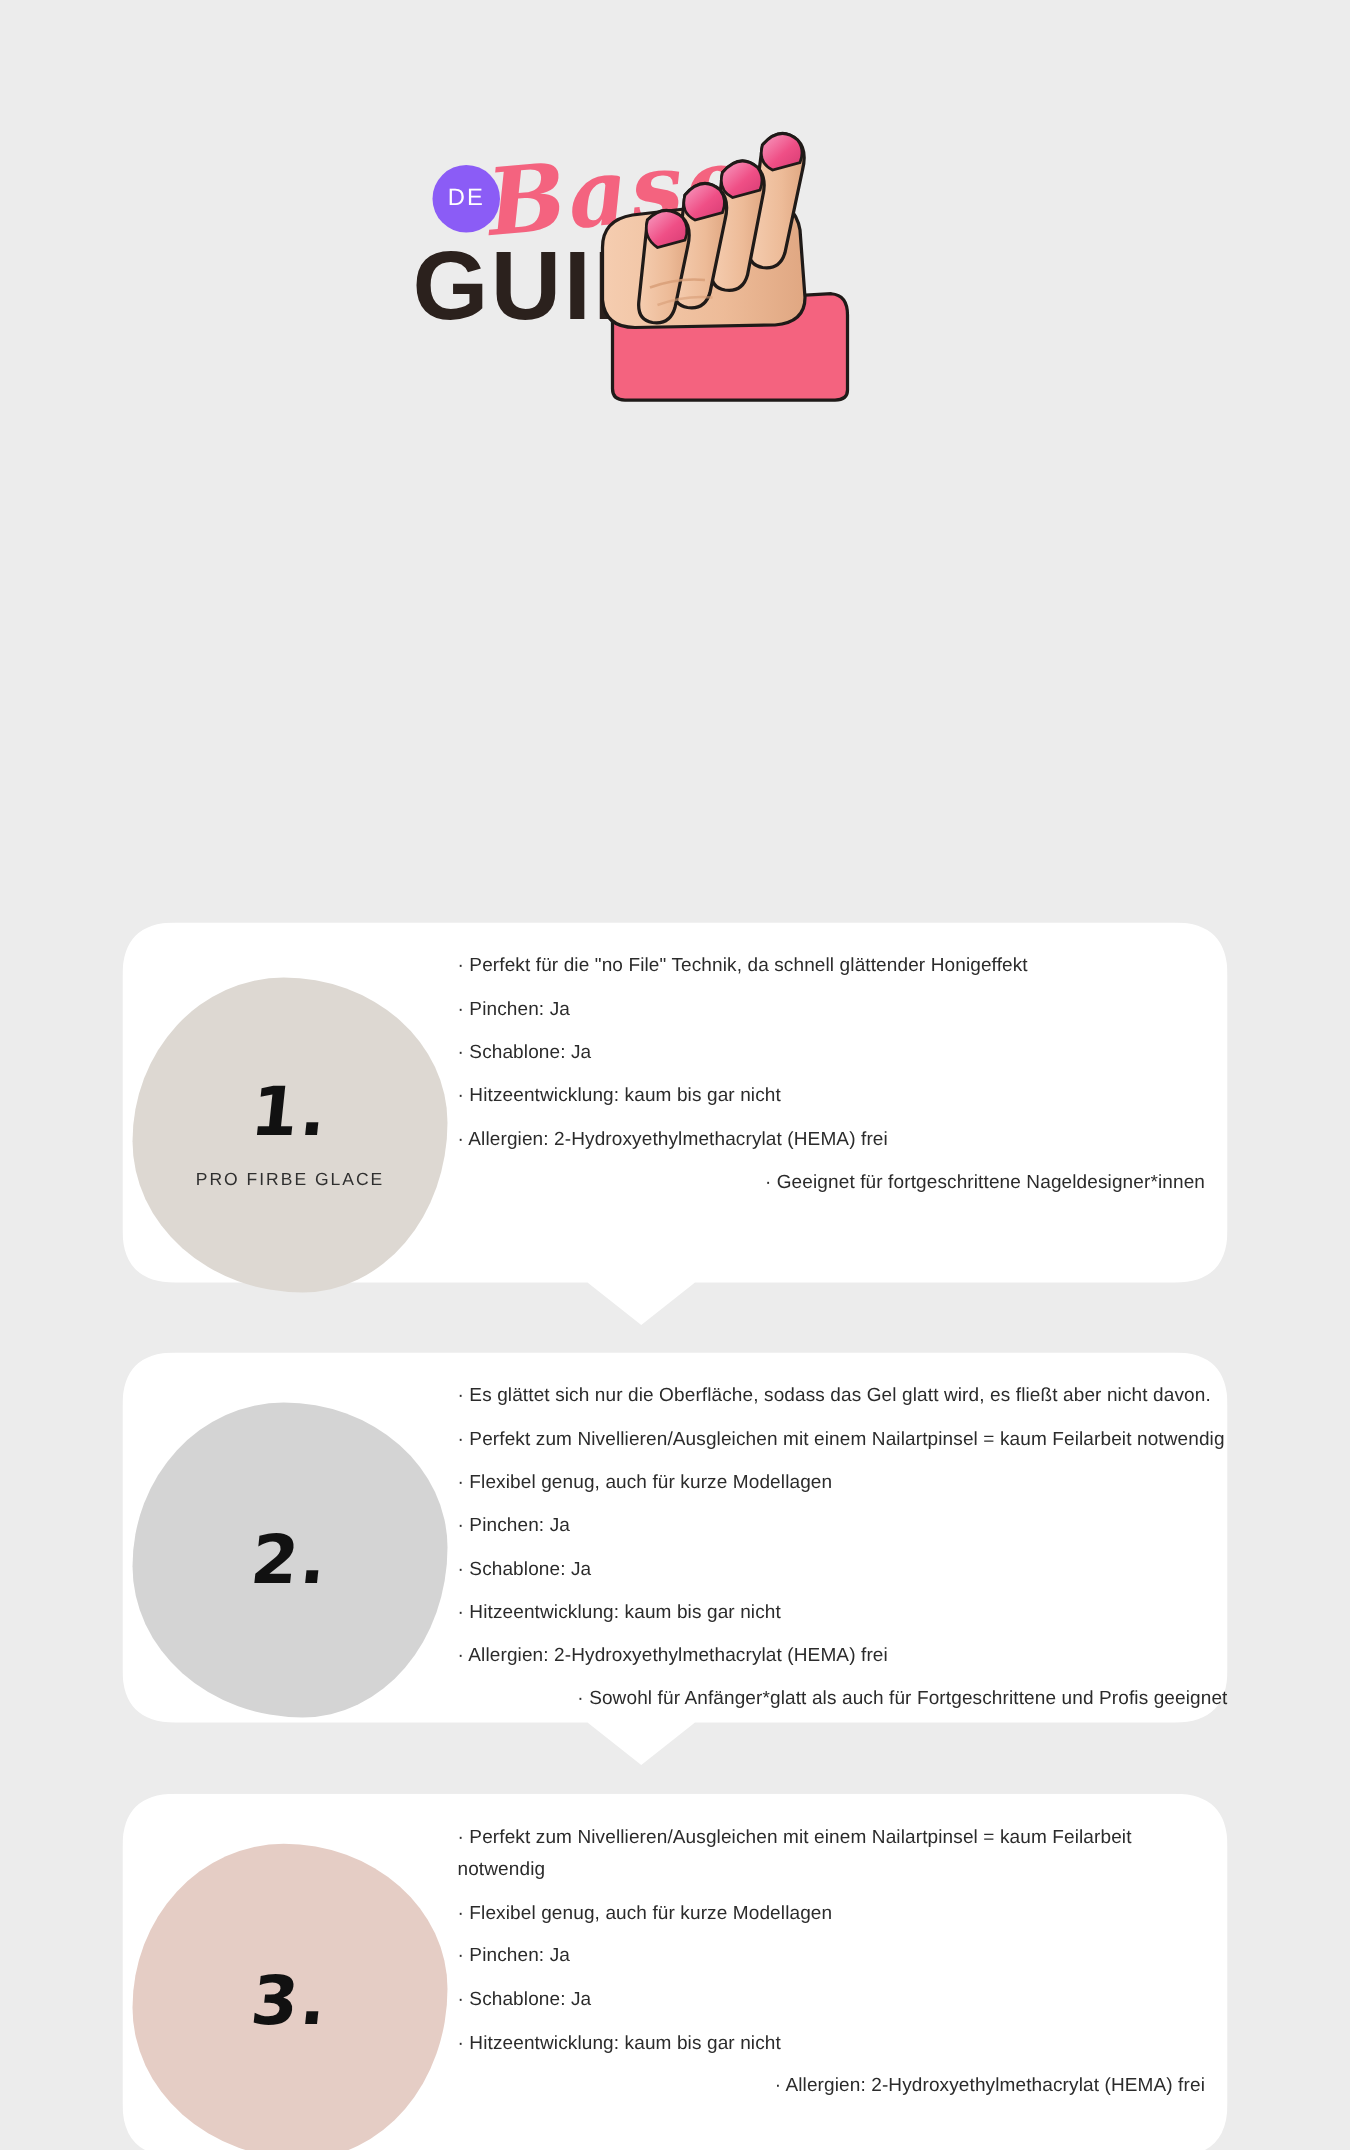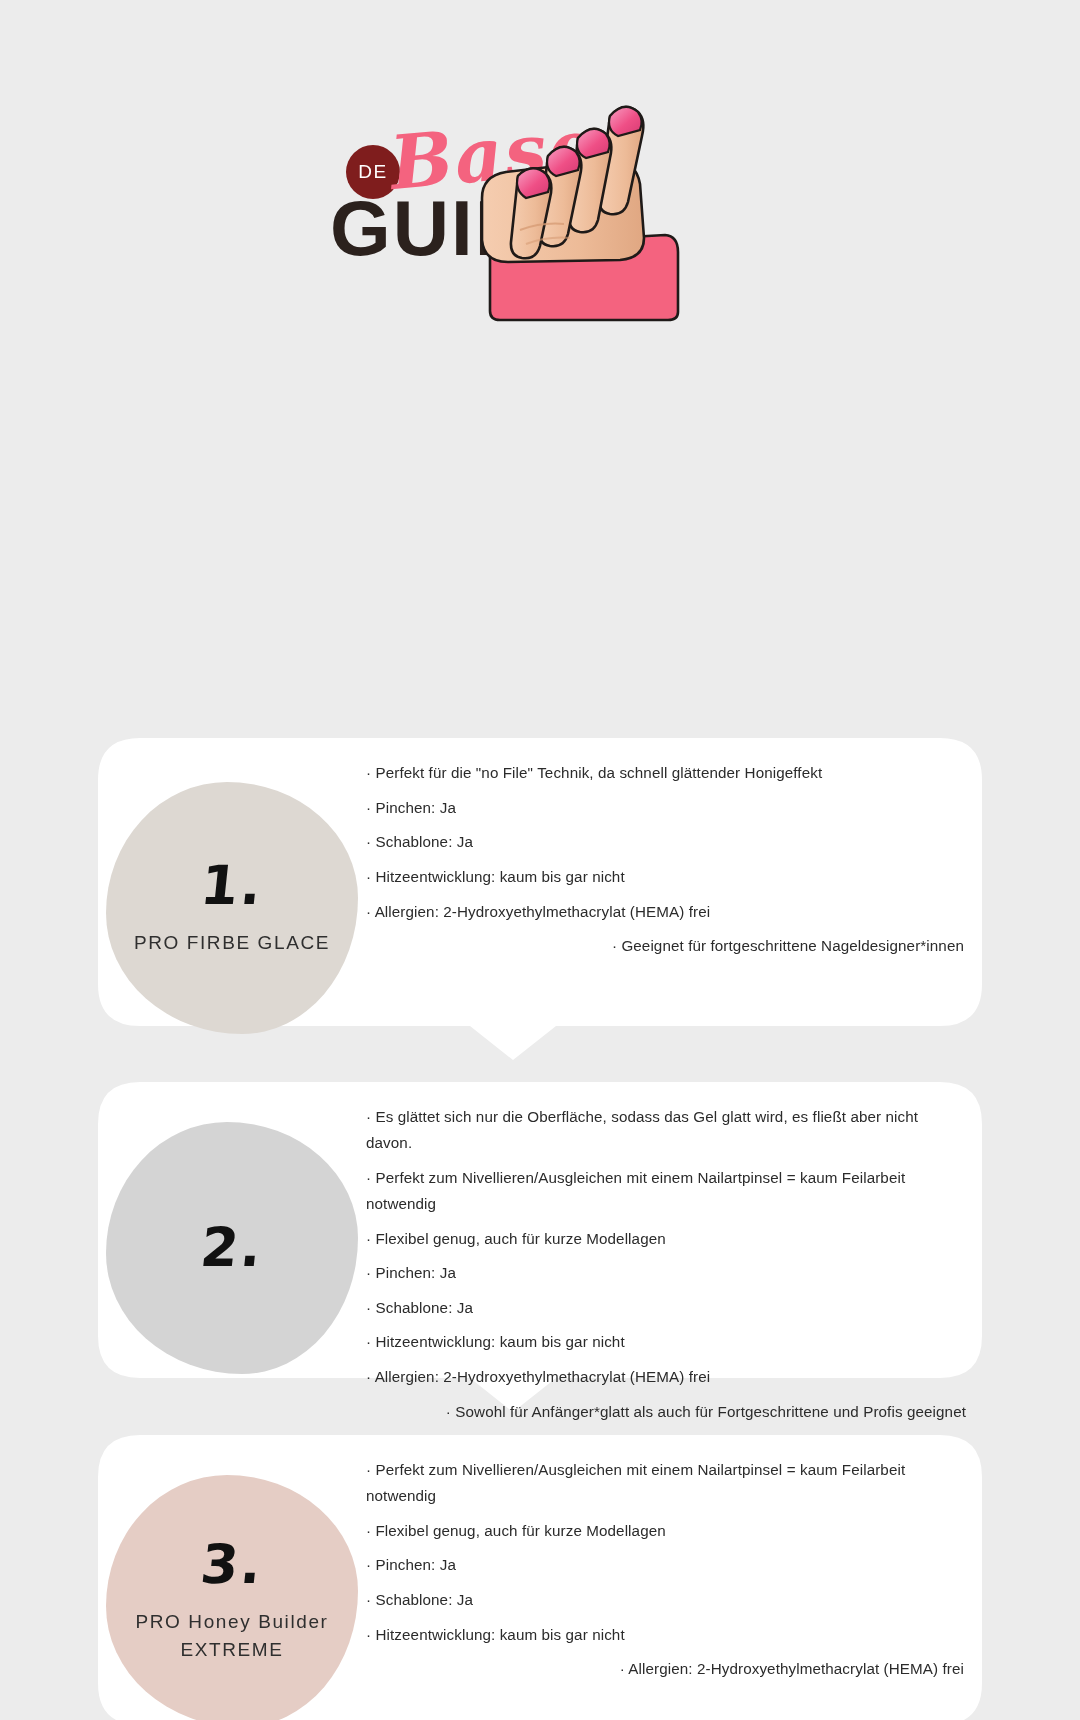--- a/index.html
+++ b/index.html
@@ -16,24 +16,24 @@
     position:relative;
     width:1080px; height:350px;
   }
   .logo-wrap {
     position:absolute;
     left:330px; top:105px;
     width:420px; height:190px;
   }
   .de-badge {
     position:absolute;
-    left:16px; top:40px;
+    left:16px; top:27px;
     width:54px; height:54px;
     border-radius:50%;
-    background:#7f1d1d;
+    background:#8b5cf6;
     color:#ffffff;
     font-size:19px;
     letter-spacing:1.5px;
     display:flex; align-items:center; justify-content:center;
     font-family:"Liberation Sans", sans-serif;
   }
   .base-script {
     position:absolute;
     left:60px; top:6px;
     font-family:"DejaVu Serif", serif;
@@ -87,21 +87,21 @@
     font-family:"DejaVu Sans", sans-serif;
     font-size:54px;
     font-weight:bold;
     color:#111111;
     line-height:1;
     letter-spacing:2px;
     transform:skewX(-6deg);
   }
   .blob-name {
     margin-top:16px;
-    font-size:19px;
+    font-size:14px;
     letter-spacing:1.6px;
     color:#2f2f2f;
     text-align:center;
     line-height:1.45;
     font-family:"Liberation Sans", sans-serif;
     padding:0 8px;
   }
   .bullets {
     position:relative;
     flex:1;
@@ -189,41 +189,40 @@
       <div class="card" style="top: 732px; height: 330px;">
         <svg class="card-shape" width="884" height="330" viewBox="0 0 884 330">
           <path d="M 42 0 H 842 Q 884 0 884 42 V 254 Q 884 296 842 296 H 458 L 415 330 L 372 296 H 42 Q 0 296 0 254 V 42 Q 0 0 42 0 Z" fill="#ffffff"></path>
         </svg>
         <div class="card-inner" style="height:296px;">
           <div class="blob-col">
             <div class="blob" style="background:#d4d4d4;left:8px;top:40px;">
               <div class="blob-num">2.</div>
             </div>
           </div>
-          <div class="bullets" style="padding-top:22px; padding-right:16px;">
+          <div class="bullets" style="padding-top:22px; padding-right:0px;">
             <div class="bullet">· Es glättet sich nur die Oberfläche, sodass das Gel glatt wird, es fließt aber nicht davon.</div>
             <div class="bullet">· Perfekt zum Nivellieren/Ausgleichen mit einem Nailartpinsel = kaum Feilarbeit notwendig</div>
             <div class="bullet">· Flexibel genug, auch für kurze Modellagen</div>
             <div class="bullet">· Pinchen: Ja</div>
             <div class="bullet">· Schablone: Ja</div>
             <div class="bullet">· Hitzeentwicklung: kaum bis gar nicht</div>
             <div class="bullet">· Allergien: 2-Hydroxyethylmethacrylat (HEMA) frei</div>
             <div class="bullet">· Sowohl für Anfänger*glatt als auch für Fortgeschrittene und Profis geeignet</div>
           </div>
         </div>
       </div>
       <div class="card" style="top: 1085px; height: 324px;">
         <svg class="card-shape" width="884" height="324" viewBox="0 0 884 324">
           <path d="M 42 0 H 842 Q 884 0 884 42 V 248 Q 884 290 842 290 H 458 L 415 324 L 372 290 H 42 Q 0 290 0 248 V 42 Q 0 0 42 0 Z" fill="#ffffff"></path>
         </svg>
         <div class="card-inner" style="height:290px;">
           <div class="blob-col">
             <div class="blob" style="background:#e5cdc5;left:8px;top:40px;">
               <div class="blob-num">3.</div>
-              <div class="blob-name">PRO Honey Builder EXTREME</div>
             </div>
           </div>
           <div class="bullets" style="padding-top:22px; padding-right:18px;">
             <div class="bullet">· Perfekt zum Nivellieren/Ausgleichen mit einem Nailartpinsel = kaum Feilarbeit notwendig</div>
             <div class="bullet">· Flexibel genug, auch für kurze Modellagen</div>
             <div class="bullet">· Pinchen: Ja</div>
             <div class="bullet">· Schablone: Ja</div>
             <div class="bullet">· Hitzeentwicklung: kaum bis gar nicht</div>
             <div class="bullet">· Allergien: 2-Hydroxyethylmethacrylat (HEMA) frei</div>
           </div>

